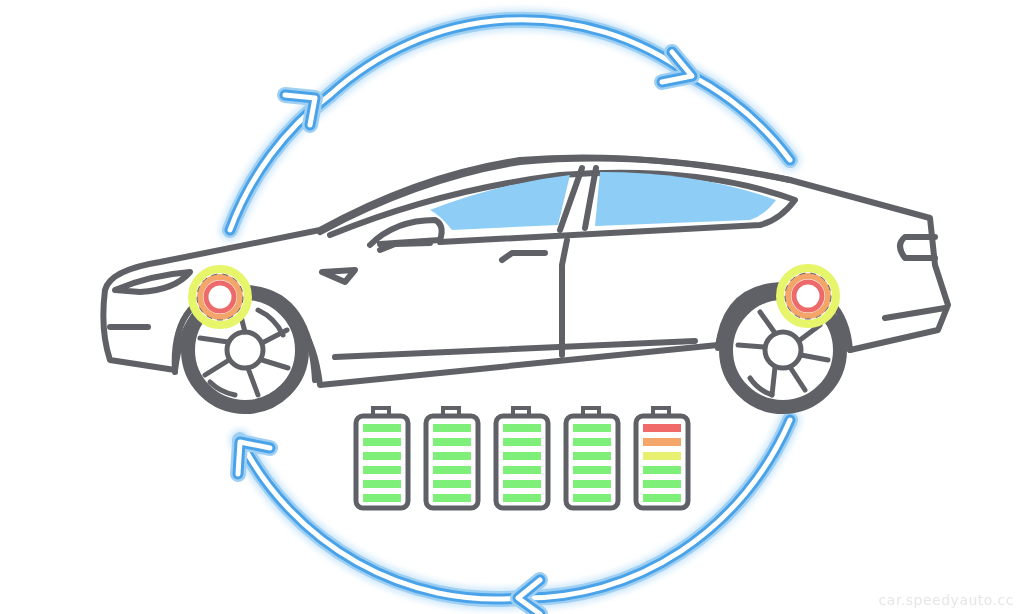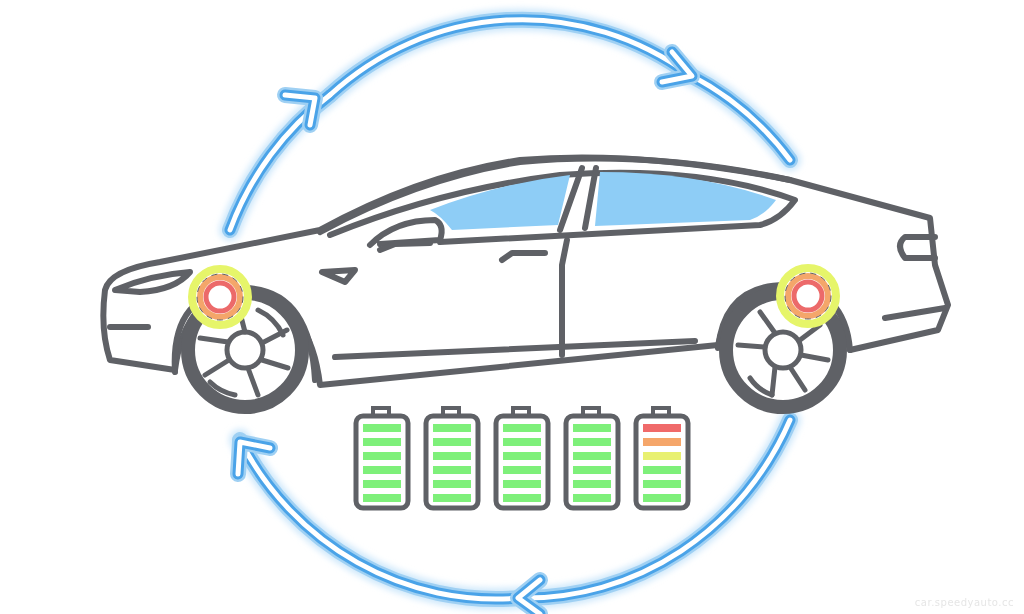--- a/index.html
+++ b/index.html
@@ -1,18 +1,18 @@
 <!DOCTYPE html>
 <html><head>
 <meta charset="utf-8">
 <style>
   html, body { margin: 0; padding: 0; background: #ffffff; }
   body { width: 1024px; height: 614px; overflow: hidden; position: relative; font-family: "DejaVu Sans", sans-serif; }
   #scene { position: absolute; left: 0; top: 0; width: 1024px; height: 614px; }
-  .watermark { position: absolute; right: 10px; bottom: 6px; font-size: 10px; color: #e6e6e6; letter-spacing: 0.5px; font-family: "DejaVu Sans", sans-serif; }
+  .watermark { position: absolute; right: 10px; bottom: 6px; font-size: 14px; color: #e6e6e6; letter-spacing: 0.5px; font-family: "DejaVu Sans", sans-serif; }
 </style>
 </head>
 <body>
 
 <svg id="scene" viewBox="0 0 1024 614" xmlns="http://www.w3.org/2000/svg">
   <defs>
     <filter id="glow" x="-20%" y="-20%" width="140%" height="140%">
       <feGaussianBlur stdDeviation="3"></feGaussianBlur>
     </filter>
   </defs>

